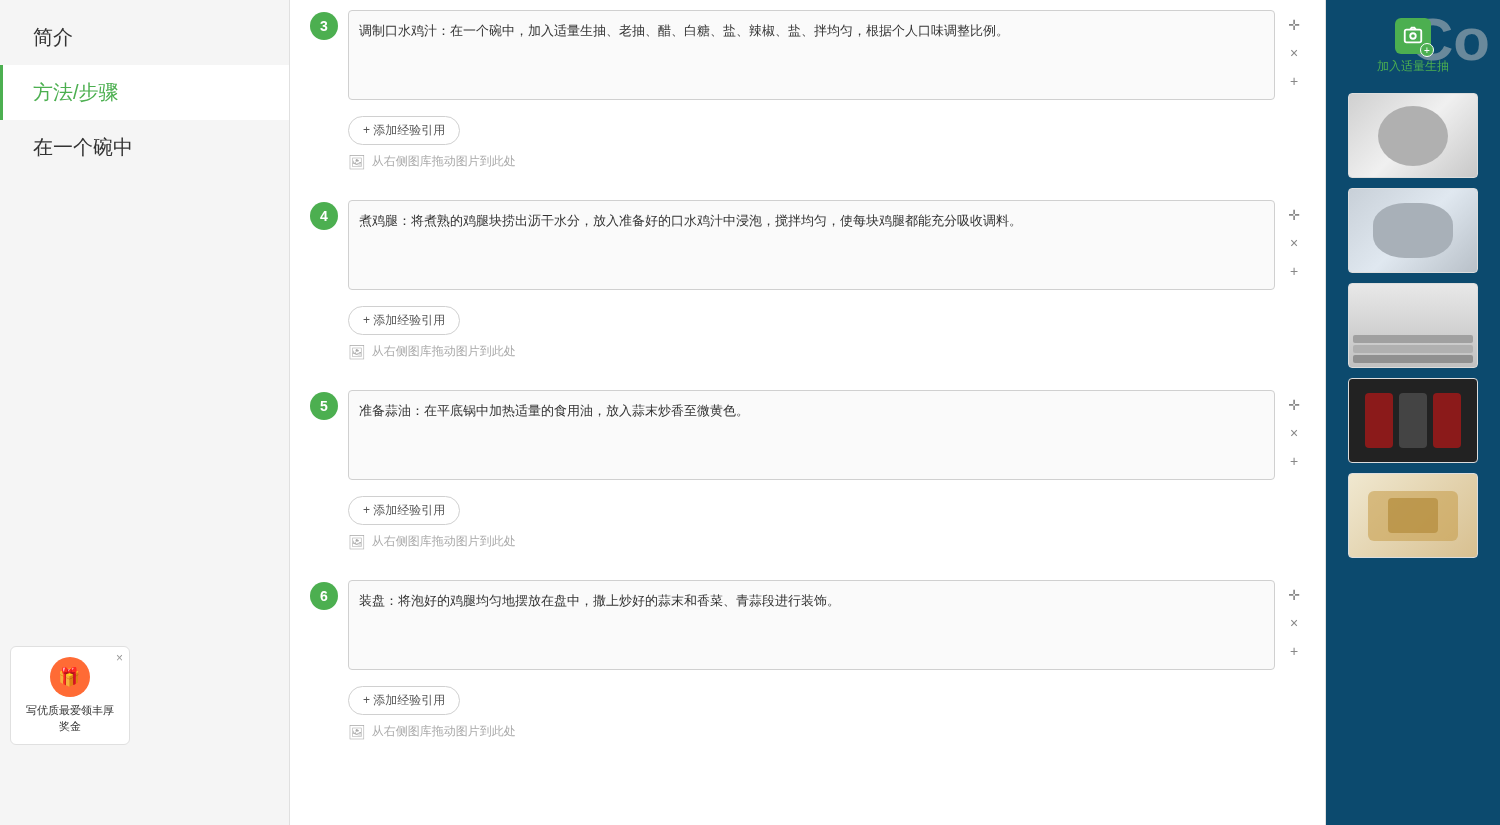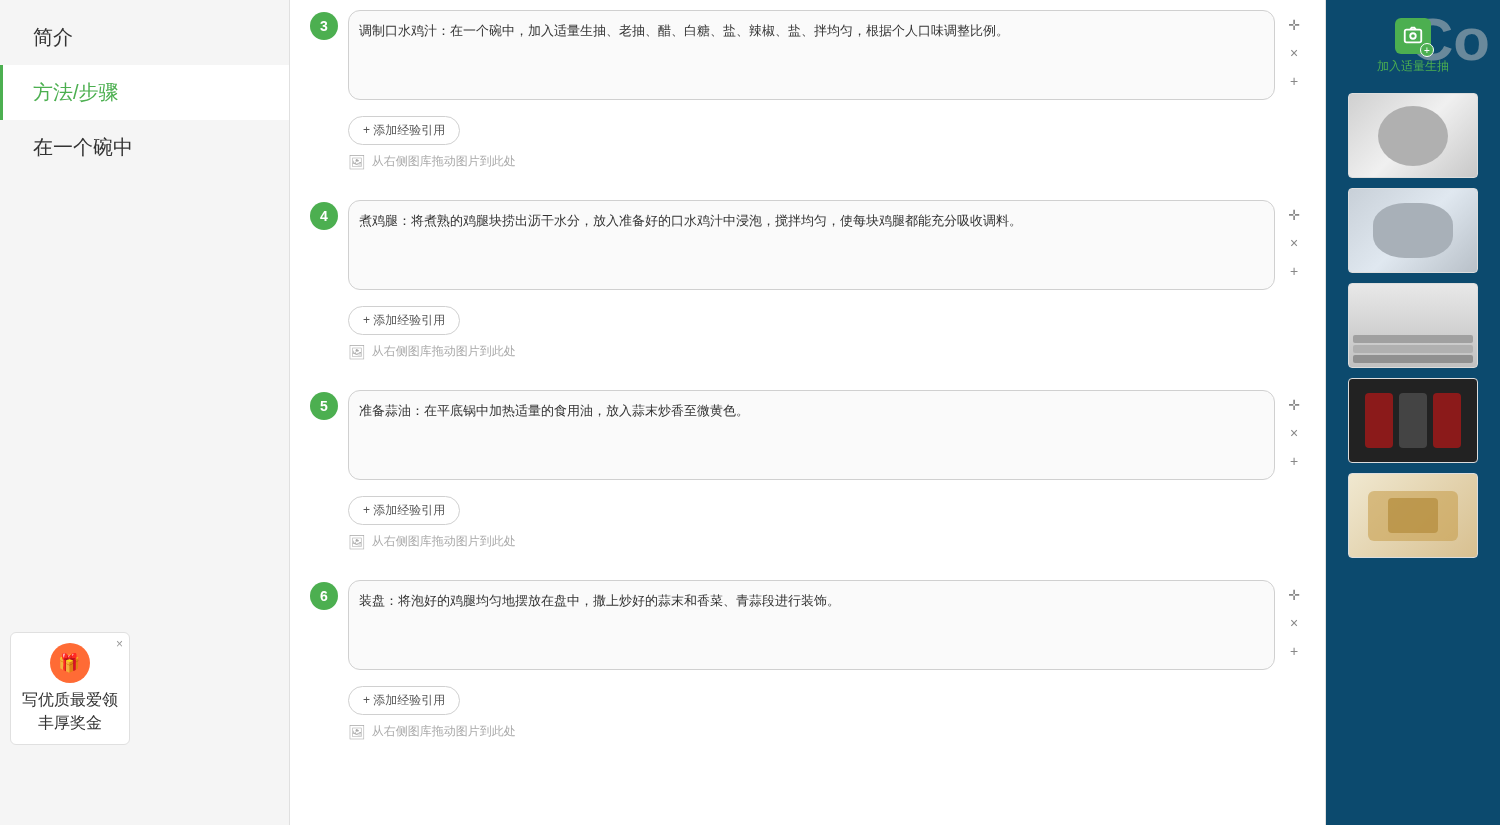--- a/index.html
+++ b/index.html
@@ -62,21 +62,21 @@
       height: 40px;
       background: #ff6b35;
       border-radius: 50%;
       display: flex;
       align-items: center;
       justify-content: center;
       margin: 0 auto 6px;
       font-size: 18px;
     }
     .award-text {
-      font-size: 16px;
+      font-size: 11px;
       color: #333;
       line-height: 1.4;
     }
 
     
     .main-content {
       flex: 1;
       background: #fff;
       overflow-y: auto;
       padding: 10px 20px 20px 20px;
@@ -109,21 +109,21 @@
     }
     .step-textarea-wrapper {
       display: flex;
       align-items: flex-start;
       gap: 8px;
       flex: 1;
     }
     .step-textarea {
       flex: 1;
       border: 1px solid #d0d0d0;
-      border-radius: 12px;
+      border-radius: 4px;
       padding: 10px;
       font-size: 13px;
       color: #333;
       line-height: 1.6;
       resize: none;
       min-height: 90px;
       font-family: 'Microsoft YaHei', Arial, sans-serif;
       outline: none;
       background: #fafafa;
     }

